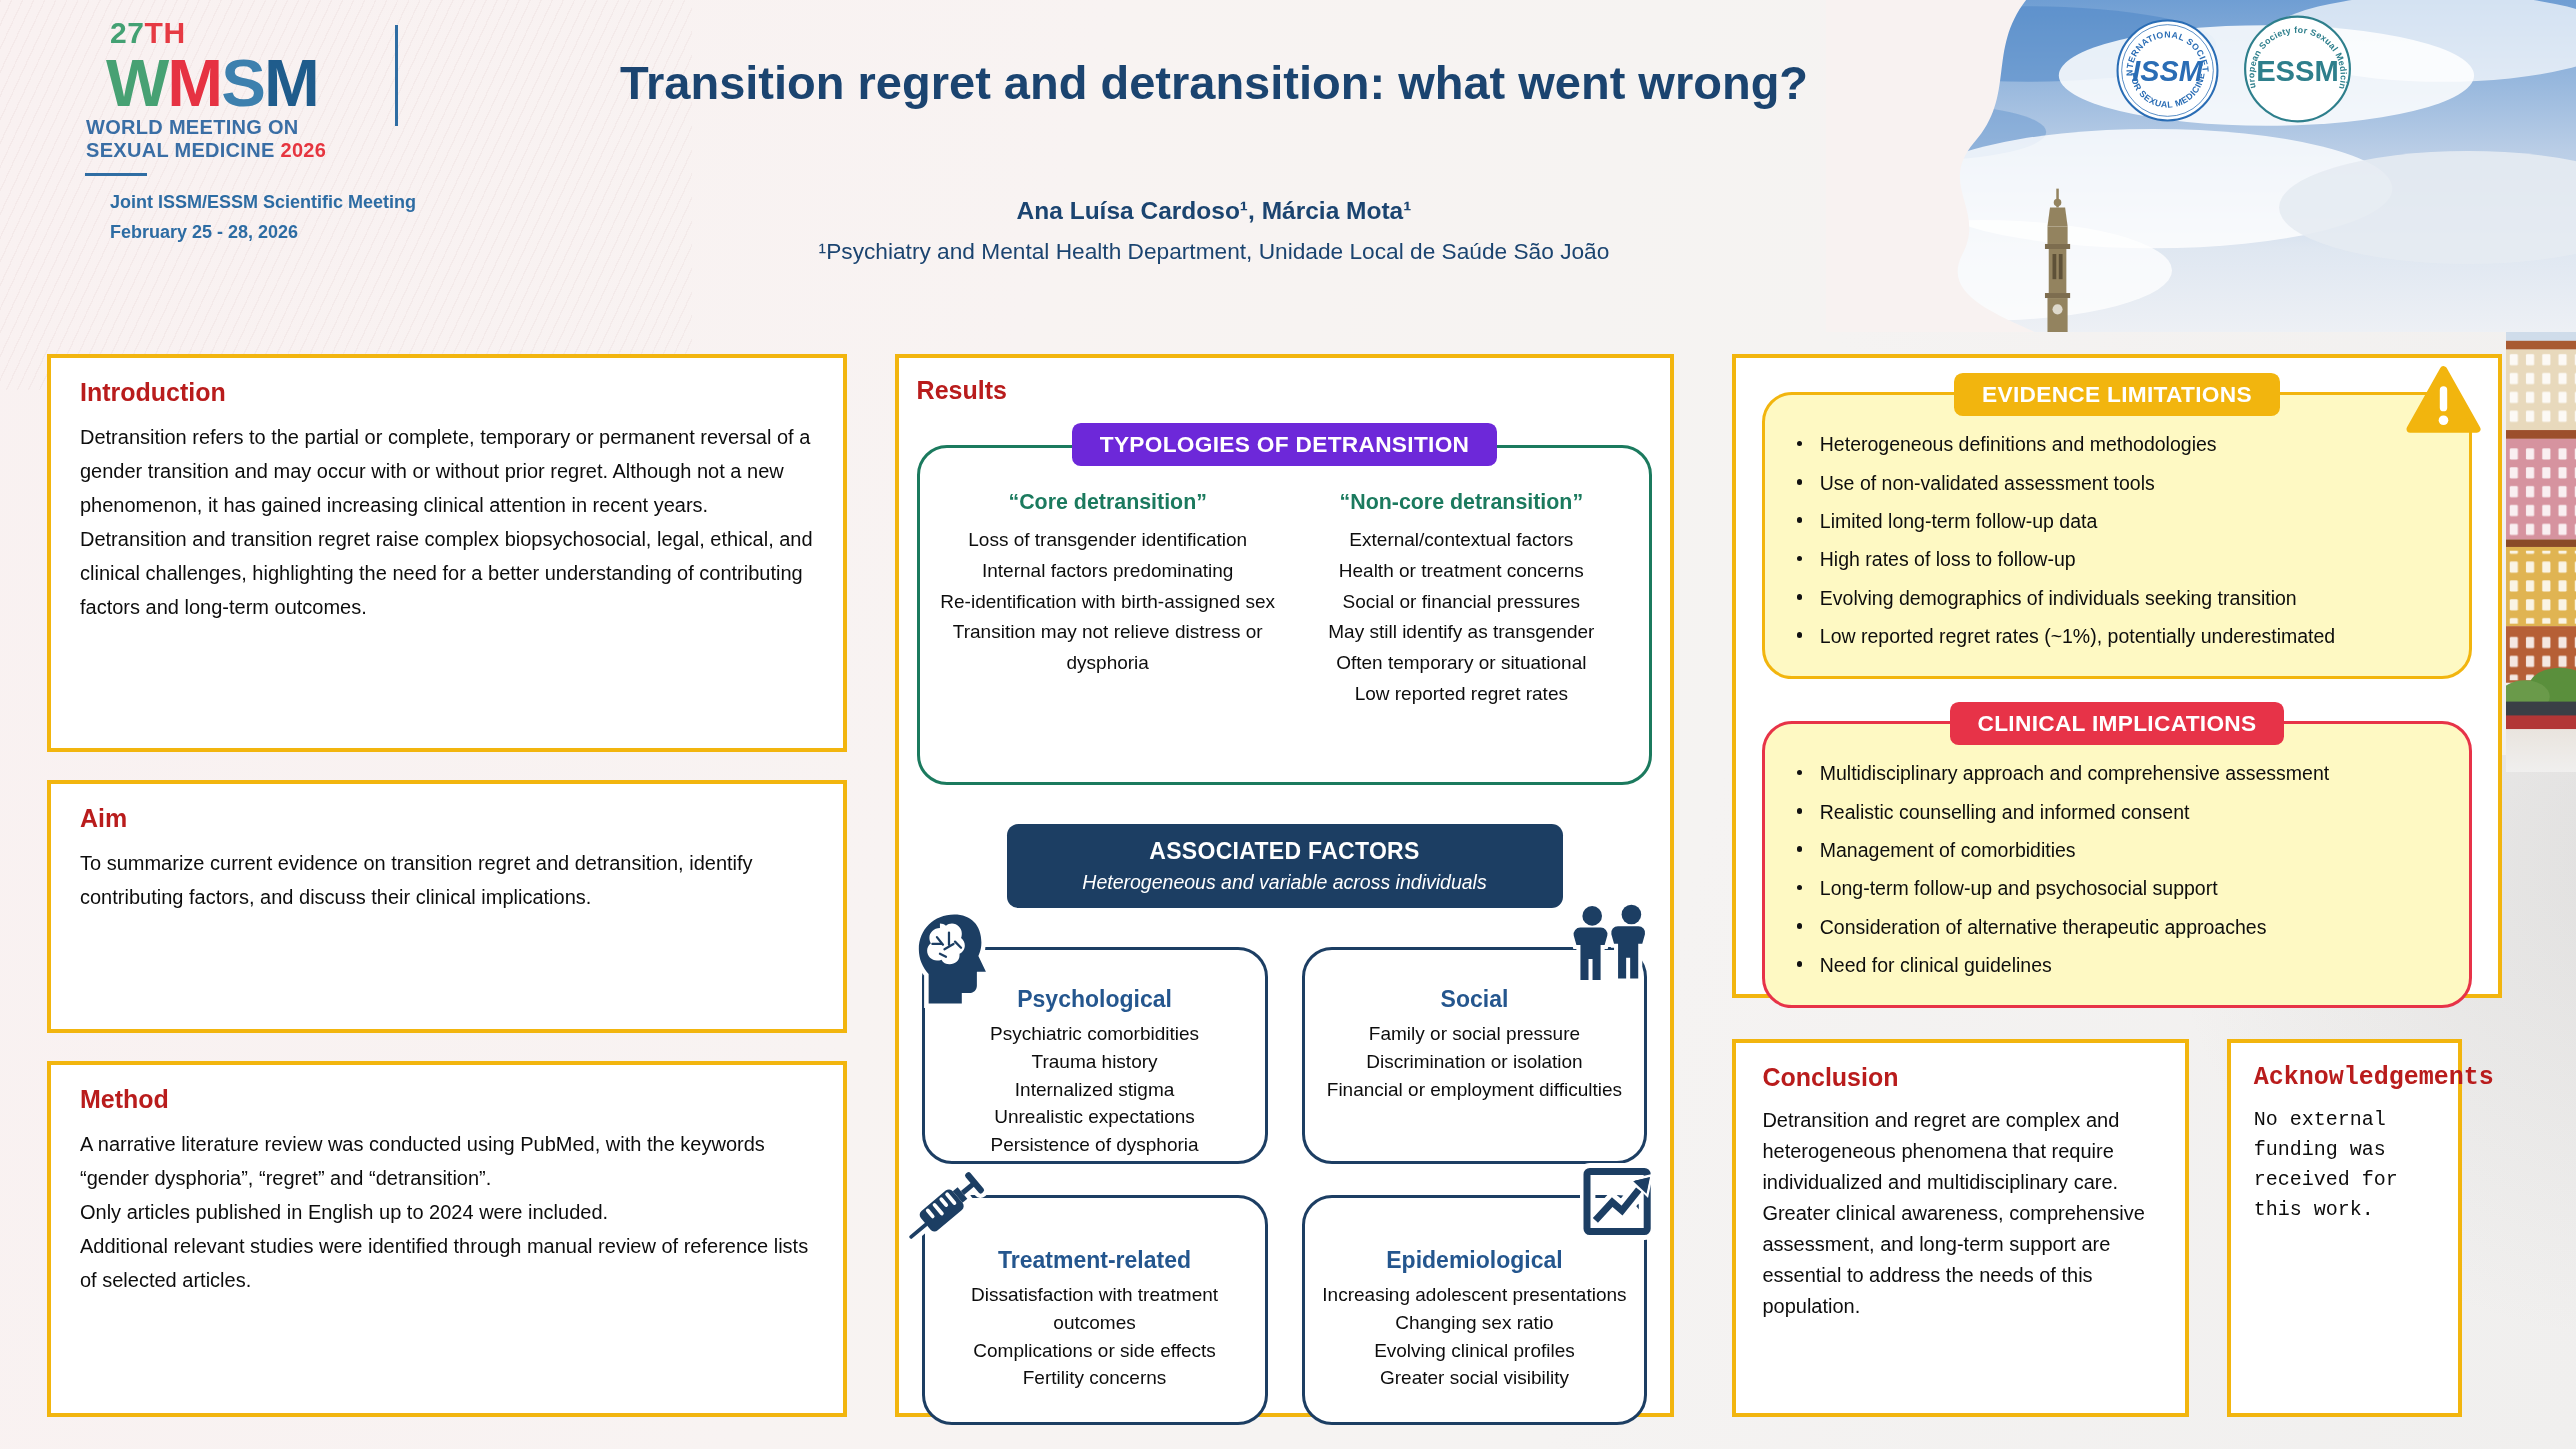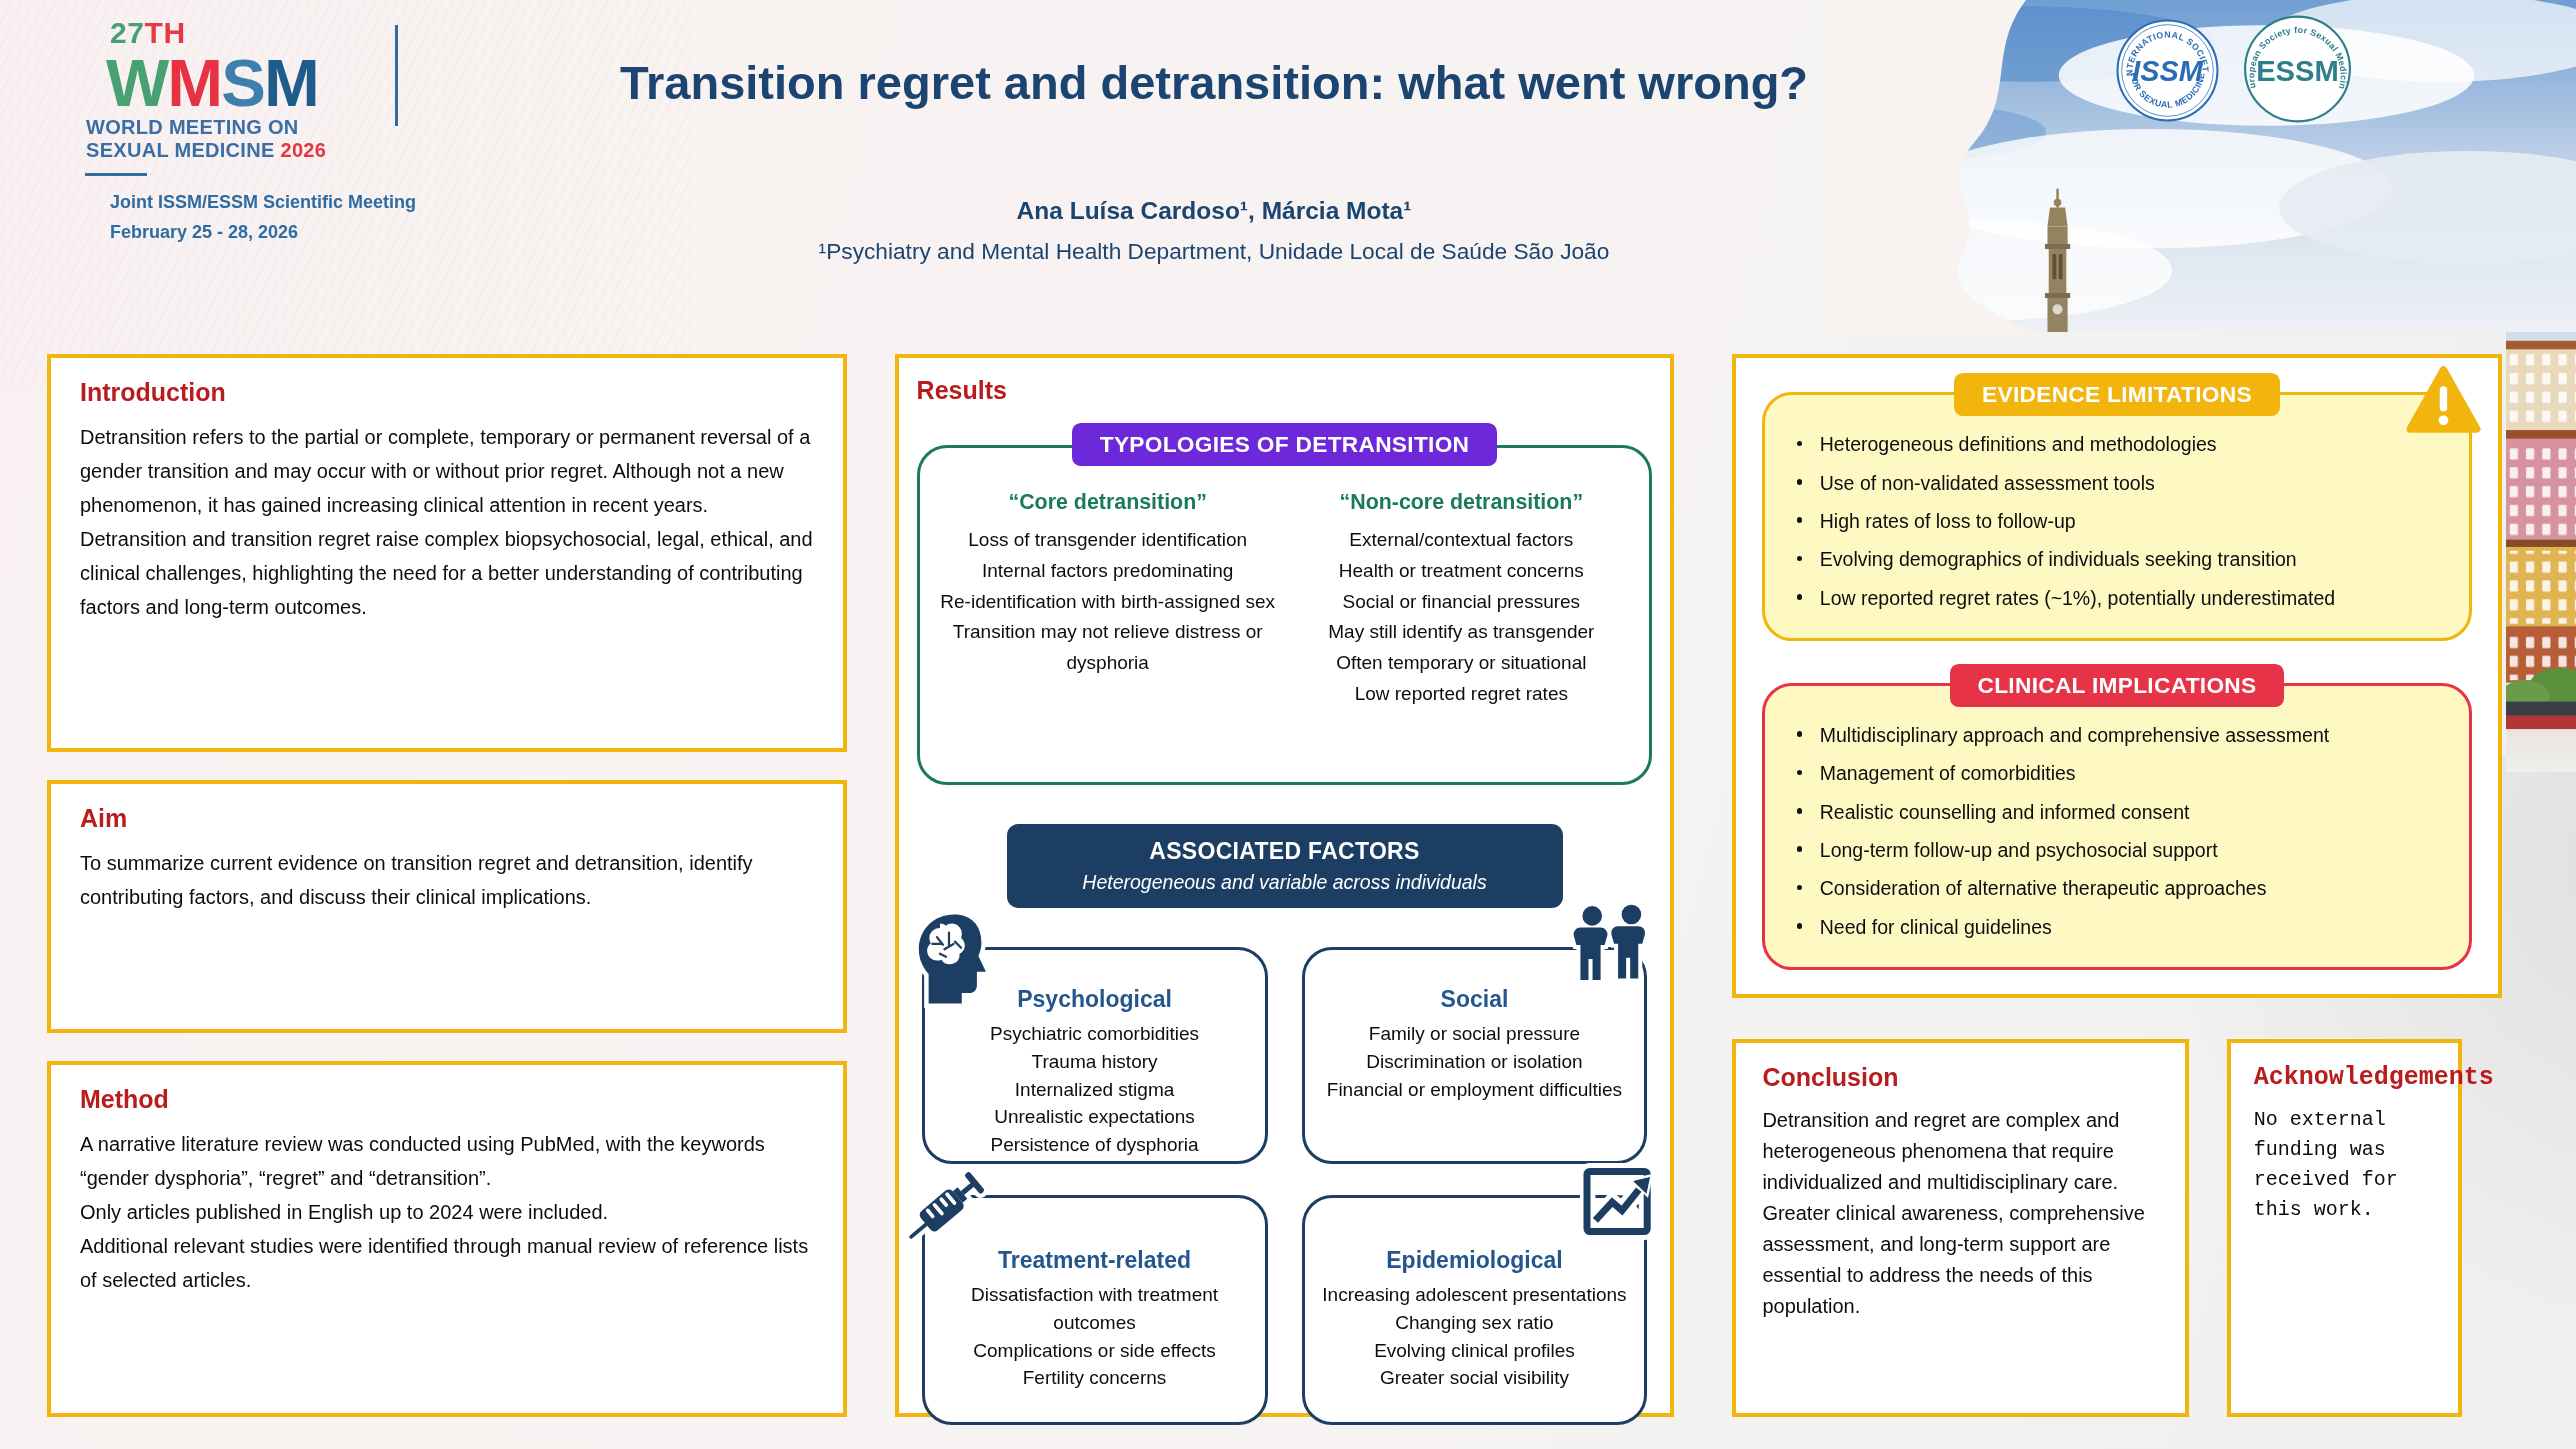--- a/index.html
+++ b/index.html
@@ -366,32 +366,33 @@
       <polygon points="50,8 95,88 5,88" fill="#F2B50E" stroke="#F2B50E" stroke-width="10" stroke-linejoin="round"></polygon>
       <rect x="45" y="30" width="10" height="34" rx="5" fill="#fff"></rect>
       <circle cx="50" cy="76" r="6.5" fill="#fff"></circle>
     </svg>
 
     <div class="badge yellow">EVIDENCE LIMITATIONS</div>
     <div class="rounded yellow">
       <ul class="bullets">
           <li>Heterogeneous definitions and methodologies</li>
           <li>Use of non-validated assessment tools</li>
+          <li>Limited long-term follow-up data</li>
           <li>High rates of loss to follow-up</li>
           <li>Evolving demographics of individuals seeking transition</li>
           <li>Low reported regret rates (~1%), potentially underestimated</li>
         </ul>
     </div>
 
     <div class="badge red">CLINICAL IMPLICATIONS</div>
     <div class="rounded red">
       <ul class="bullets">
           <li>Multidisciplinary approach and comprehensive assessment</li>
+          <li>Realistic counselling and informed consent</li>
           <li>Management of comorbidities</li>
-          <li>Realistic counselling and informed consent</li>
           <li>Long-term follow-up and psychosocial support</li>
           <li>Consideration of alternative therapeutic approaches</li>
           <li>Need for clinical guidelines</li>
         </ul>
     </div>
   </div>
 
   <div class="gbox body-text" id="conclusion">
     <h2 class="sec">Conclusion</h2>
     <p style="line-height:1.55">Detransition and regret are complex and heterogeneous phenomena that require individualized and multidisciplinary care. Greater clinical awareness, comprehensive assessment, and long-term support are essential to address the needs of this population.</p>

